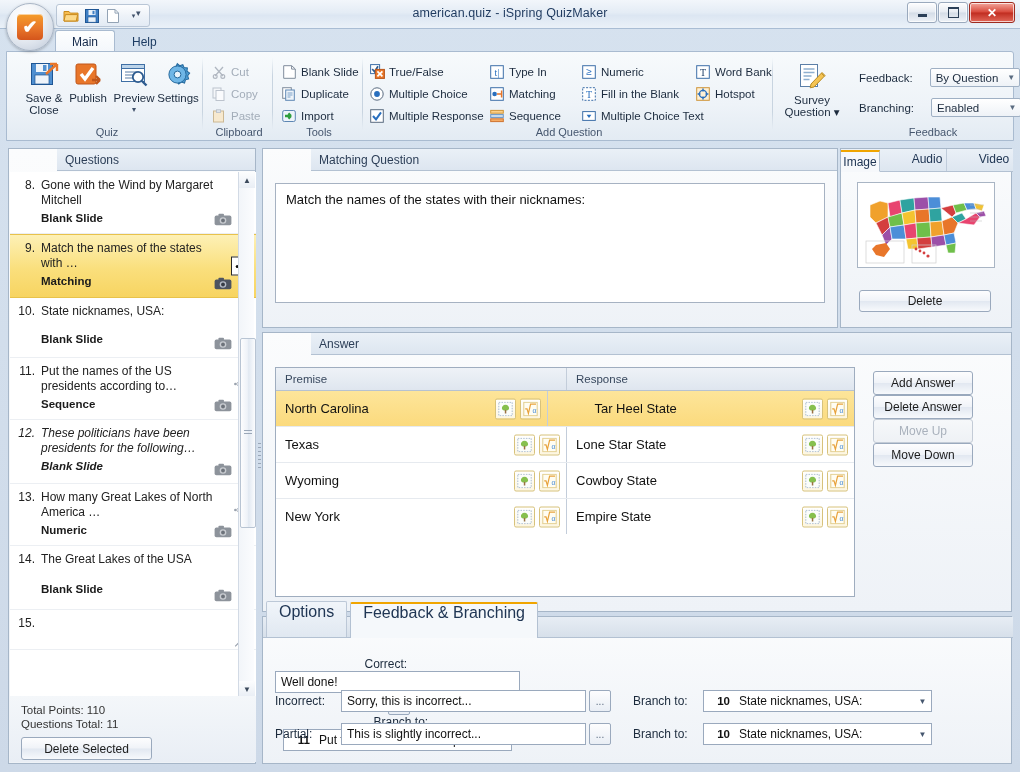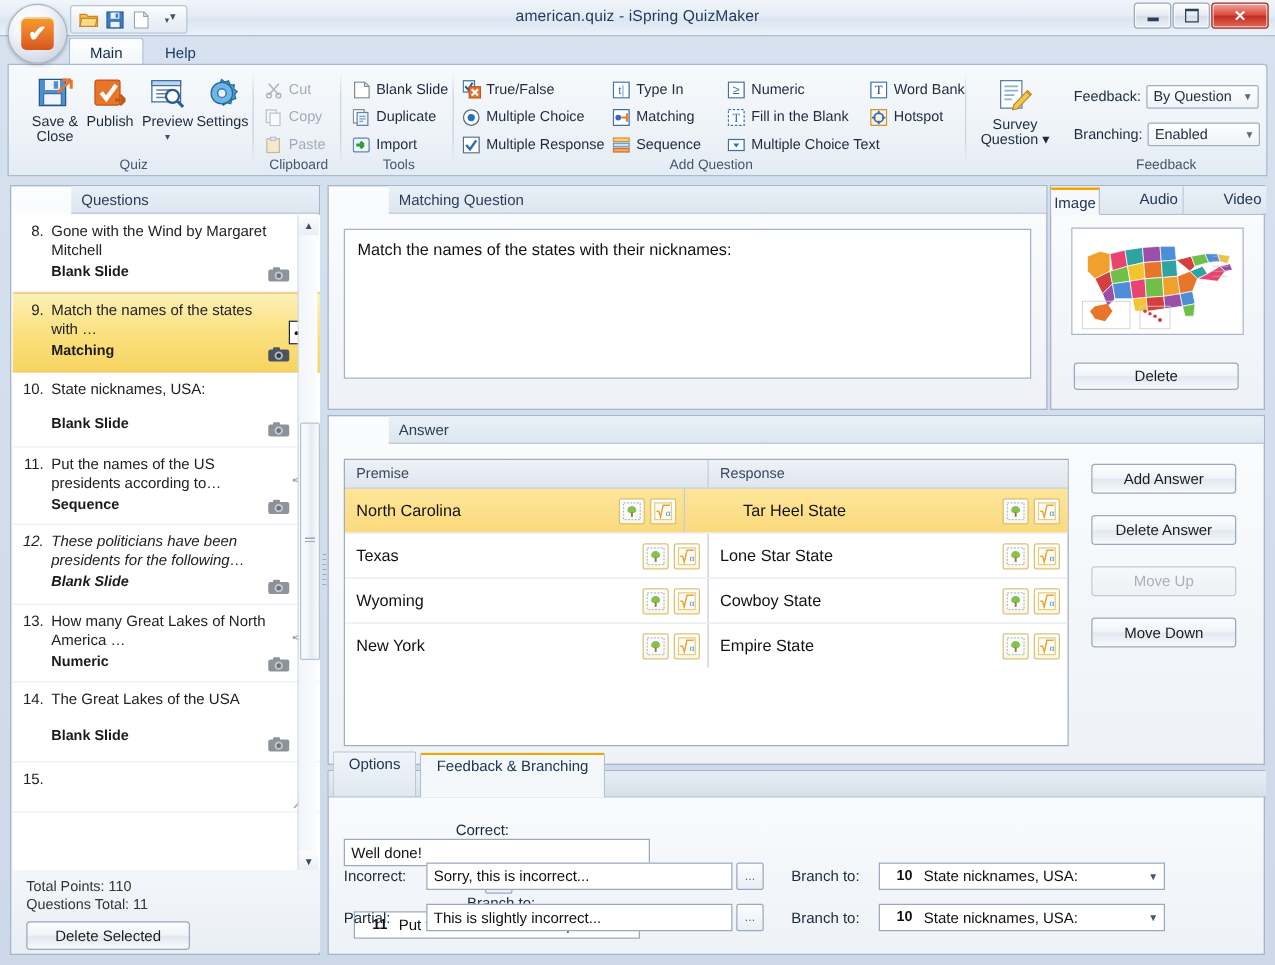--- a/index.html
+++ b/index.html
@@ -135,21 +135,21 @@
     position: absolute;
     display: flex; align-items: center; gap: 4px;
     font-size: 11.5px; color: #1c2b3e;
     height: 19px;
     white-space: nowrap;
   }
   .smallrow.disabled { color: #a3adb9; }
   .smallrow .si { width: 16px; height: 16px; display:flex; align-items:center; justify-content:center; flex: none; }
 
   .fbrow {
-    position: absolute; display:flex; align-items:center; gap:4px;
+    position: absolute; display:flex; align-items:center; gap:17px;
     font-size: 11.5px; color:#1c2b3e;
   }
   .combo {
     display: inline-flex; align-items: center;
     height: 19px; border: 1px solid #9fb0c4;
     background: linear-gradient(to bottom, #ffffff, #eef2f7);
     border-radius: 2px;
     padding: 0 0 0 5px;
     font-size: 11.5px; color: #1c2b3e;
     box-sizing: border-box;
@@ -335,34 +335,34 @@
   .acell.c2 { width: 287px; }
   .cellicons { position: absolute; right: 6px; top: 50%; transform: translateY(-50%); display: flex; gap: 4px; }
   .mini {
     width: 21px; height: 21px; border: 1px solid #d7c27b;
     background: linear-gradient(to bottom, #ffffff, #fdf6e0);
     border-radius: 2px;
     display: flex; align-items: center; justify-content: center;
     box-sizing: border-box;
   }
   .abtns { position: absolute; left: 610px; top: 38px; width: 116px; }
-  .abtns .btn { display:flex; width: 116px; height: 24px; margin-bottom: 17px; text-align: center; }
+  .abtns .btn { display:flex; width: 100px; height: 24px; margin-bottom: 0; text-align: center; }
 
   
   #bottompanel { position: absolute; left: 262px; top: 616px; width: 750px; height: 148px; }
   .btabs {
     position: absolute; left: 0; top: 0; width: 750px; height: 21px;
     display: flex; align-items: flex-end;
     background: linear-gradient(to bottom, #e7edf4, #d7e0ea);
     border-bottom: 1px solid #b3c1d2;
     box-sizing: border-box;
   }
   .btab {
     height: 36px; line-height: 19px; padding: 0 12px;
-    font-size: 12px; color: #203654;
+    font-size: 16px; color: #203654;
     border: 1px solid #bcc8d7; border-bottom: none;
     border-radius: 2px 2px 0 0;
     margin-left: 3px;
     background: linear-gradient(to bottom, #f1f5fa, #e0e8f1);
     box-sizing: border-box;
   }
   .btab.active {
     background: #f5f8fb;
     border-top: 2px solid #f0a500;
     margin-bottom: -1px; line-height: 18px;

